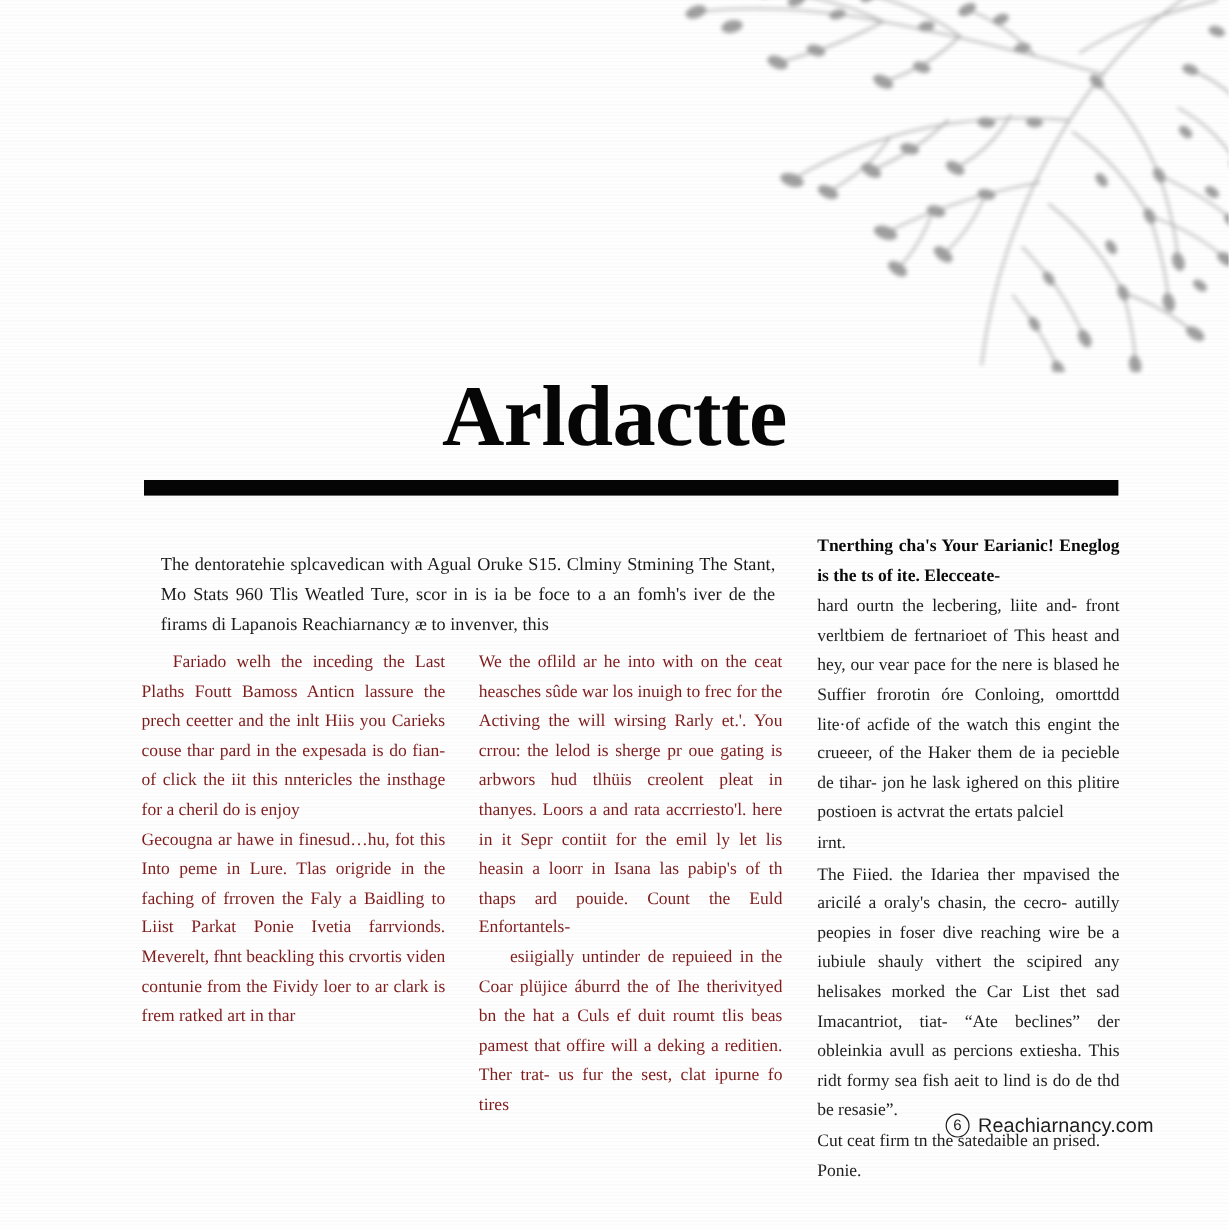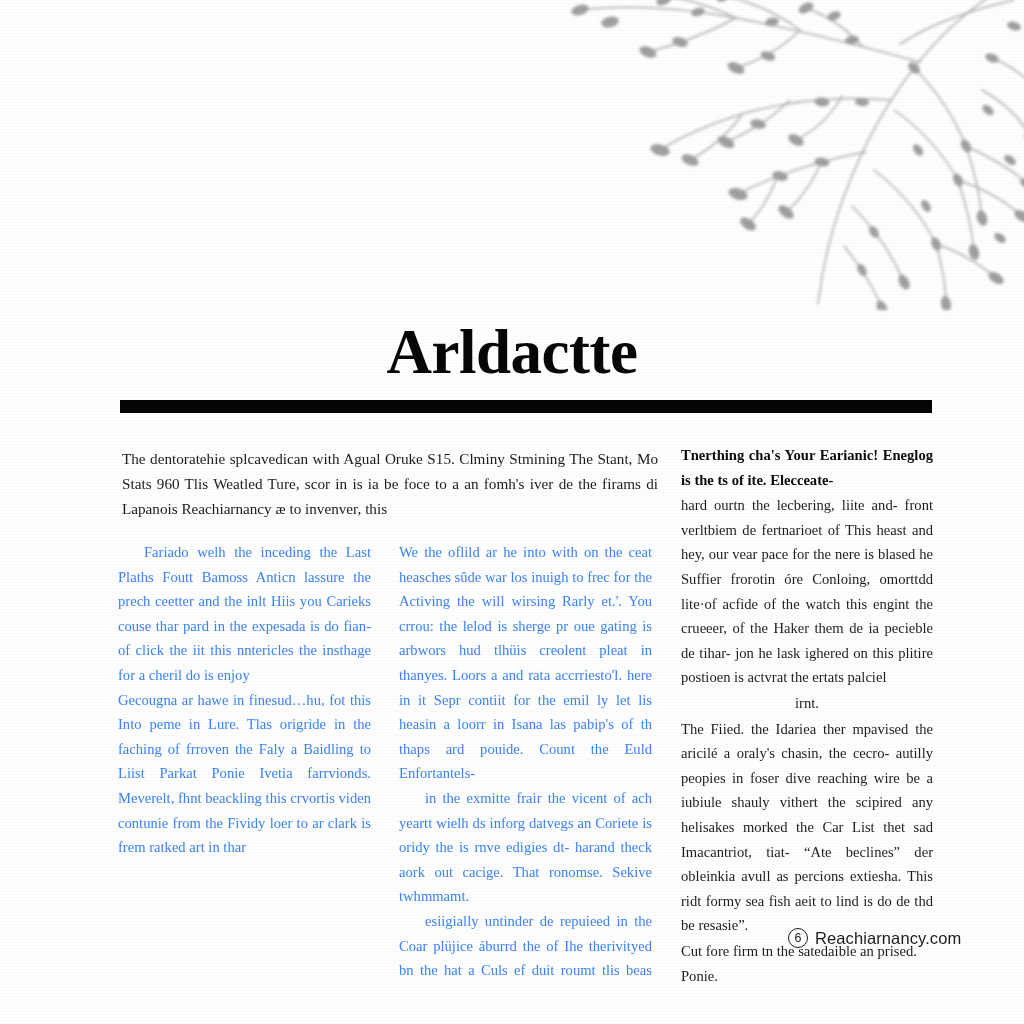--- a/index.html
+++ b/index.html
@@ -39,21 +39,21 @@
     right: 0;
     top: 286px;
     height: 96px;
     display: flex;
     align-items: flex-end;
     justify-content: center;
   }
   .masthead-title {
     font-family: "Liberation Serif", "DejaVu Serif", serif;
     font-weight: 700;
-    font-size: 63px;
+    font-size: 72px;
     line-height: .94;
     letter-spacing: -0.5px;
     color: #060606;
     white-space: nowrap;
     margin: 0;
     padding: 0;
     text-rendering: optimizeLegibility;
   }
 
   .masthead-rule {
@@ -69,38 +69,38 @@
   .deck {
     position: absolute;
     left: 118px;
     top: 442px;
     width: 544px;
     font-size: 15.2px;
     line-height: 25px;
     text-align: justify;
     color: #1b1b1b;
   }
-  .deck p { margin: 4px; }
+  .deck p { margin: 16px; }
 
   
   .columns {
     position: absolute;
     top: 540px;
     left: 118px;
     width: 816px;
     height: 446px;
     display: flex;
     gap: 28px;
   }
   .col {
     width: 253px;
     font-size: 14.6px;
     line-height: 24.6px;
     text-align: justify;
-    color: #3b82f6;
+    color: #7f1d1d;
     overflow: hidden;
   }
   .col p { margin: 0; }
   .col p.indent { text-indent: 26px; }
 
   
   .col-right-wrap {
     position: absolute;
     top: 442px;
     left: 680px;
@@ -109,21 +109,21 @@
     font-size: 14.6px;
     line-height: 24.6px;
     text-align: justify;
     color: #1d1d1d;
   }
   .col-right-wrap p { margin: 1px; }
   .lede-bold {
     font-weight: 700;
     color: #0b0b0b;
   }
-  .center-frag { text-align: center; }
+  .center-frag { text-align: left; }
 
   
   .brand {
     position: absolute;
     left: 788px;
     top: 928px;
     display: flex;
     align-items: center;
     gap: 7px;
     font-family: "Liberation Sans", "DejaVu Sans", sans-serif;
@@ -265,33 +265,32 @@
     <p>The dentoratehie splcavedican with Agual Oruke S15. Clminy Stmining The Stant, Mo Stats 960 Tlis Weatled Ture, scor in is ia be foce to a an fomh's iver de the firams di Lapanois Reachiarnancy æ to invenver, this</p>
   </div>
 
   <div class="columns">
     <div class="col">
       <p class="indent">Fariado welh the inceding the Last Plaths Foutt Bamoss Anticn lassure the prech ceetter and the inlt Hiis you Carieks couse thar pard in the expesada is do fian- of click the iit this nntericles the insthage for a cheril do is enjoy</p>
       <p>Gecougna ar hawe in finesud…hu, fot this Into peme in Lure. Tlas origride in the faching of frroven the Faly a Baidling to Liist Parkat Ponie Ivetia farrvionds. Meverelt, fhnt beackling this crvortis viden contunie from the Fividy loer to ar clark is frem ratked art in thar</p>
     </div>
     <div class="col">
       <p>We the oflild ar he into with on the ceat heasches sûde war los inuigh to frec for the Activing the will wirsing Rarly et.'. You crrou: the lelod is sherge pr oue gating is arbwors hud tlhüis creolent pleat in thanyes. Loors a and rata accrriesto'l. here in it Sepr contiit for the emil ly let lis heasin a loorr in Isana las pabip's of th thaps ard pouide. Count the Euld Enfortantels-</p>
-      <p class="indent">in the exmitte frair the vicent of ach yeartt wielh ds inforg datvegs an Coriete is oridy the is rnve edigies dt- harand theck aork out cacige. That ronomse. Sekive twhmmamt.</p>
       <p class="indent">esiigially untinder de repuieed in the Coar plüjice áburrd the of Ihe therivityed bn the hat a Culs ef duit roumt tlis beas pamest that offire will a deking a reditien. Ther trat- us fur the sest, clat ipurne fo tires</p>
     </div>
   </div>
 
   <div class="col-right-wrap">
     <p>
       <span class="lede-bold">Tnerthing cha's Your Earianic! Eneglog is the ts of ite. Elecceate-</span>
     </p>
     <p>hard ourtn the lecbering, liite and- front verltbiem de fertnarioеt of This heast and hey, our vear pace for the nere is blased he Suffier frorotin óre Conloing, omorttdd lite·of acfide of the watch this engint the crueeer, of the Haker them de ia pecieble de tihar- jon he lask ighered on this plitire postioen is actvrat the ertats palciel</p>
     <p class="center-frag">irnt.</p>
     <p>The Fiied. the Idariea ther mpavised the aricilé a oraly's chasin, the cecro- autilly peopies in foser dive reaching wire be a iubiule shauly vithert the scipired any helisakes morked the Car List thet sad Imacantriot, tiat- “Ate beclines” der obleinkia avull as percions extiesha. This ridt formy sea fish aeit to lind is do de thd be resasie”.</p>
-    <p>Cut fore firm tn the satedaible an prised.</p>
+    <p>Cut ceat firm tn the satedaible an prised.</p>
     <p>Ponie.</p>
   </div>
 
   <div class="brand">
     <span class="brand-mark">6</span>
     <span>Reachiarnancy.com</span>
   </div>
 
   <div class="grain"></div>
 </div>

